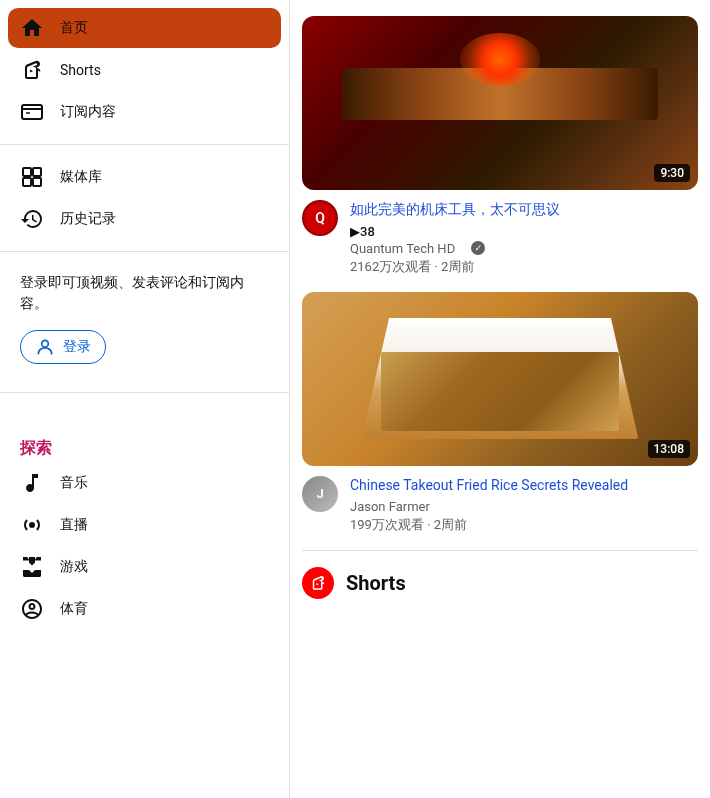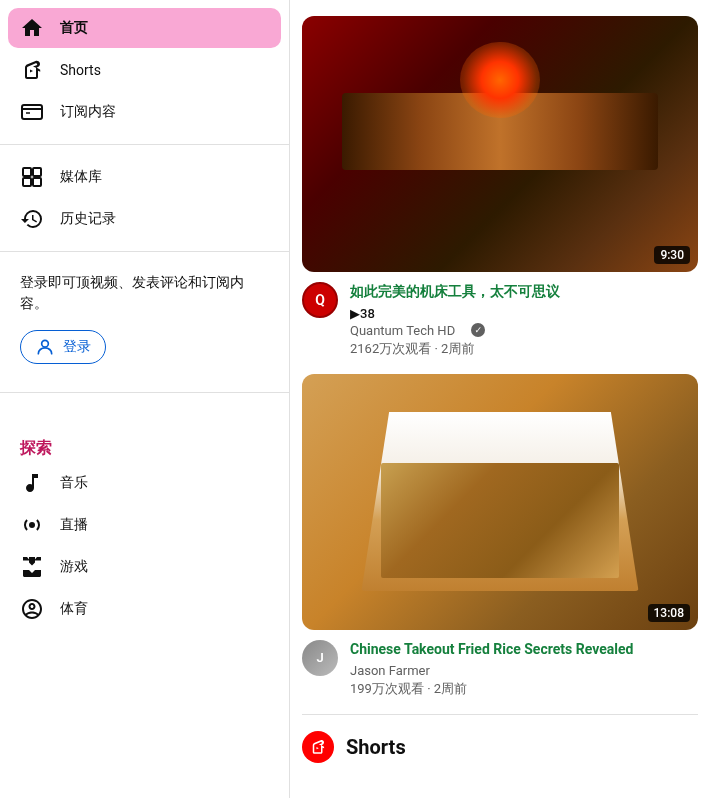--- a/index.html
+++ b/index.html
@@ -27,22 +27,22 @@
       display: flex;
       align-items: center;
       padding: 0 12px;
       height: 40px;
       cursor: pointer;
       border-radius: 10px;
       margin: 0 8px 2px 8px;
       gap: 16px;
     }
     .sidebar-item.active {
-      background: #f9a8d4;
-      font-weight: 700;
+      background: #c2410c;
+      font-weight: 400;
       text-align: right;
     }
 
     .sidebar-icon {
       width: 24px;
       height: 24px;
       display: flex;
       align-items: center;
       justify-content: center;
       flex-shrink: 0;
@@ -100,21 +100,21 @@
       padding: 8px 0;
     }
 
     .video-card {
       padding: 8px 12px;
       cursor: pointer;
     }
 
     .video-thumbnail {
       width: 100%;
-      height: 256px;
+      height: 174px;
       border-radius: 12px;
       position: relative;
       overflow: hidden;
       margin-bottom: 10px;
     }
 
     .thumbnail-bg-1 {
       width: 100%;
       height: 100%;
       background: linear-gradient(135deg, #8B0000 0%, #4a0000 30%, #2d1a00 60%, #5a3010 80%, #8B4513 100%);
@@ -217,22 +217,22 @@
       justify-content: center;
       font-size: 13px;
       color: #fff;
       font-weight: 600;
     }
 
     .video-details { flex: 1; }
 
     .video-title {
       font-size: 14px;
-      font-weight: 700;
-      color: #15803d;
+      font-weight: 400;
+      color: #1d4ed8;
       line-height: 1.4;
       margin-bottom: 4px;
     }
 
     .channel-name-row {
       display: flex;
       align-items: center;
       gap: 16px;
       margin-bottom: 2px;
     }

